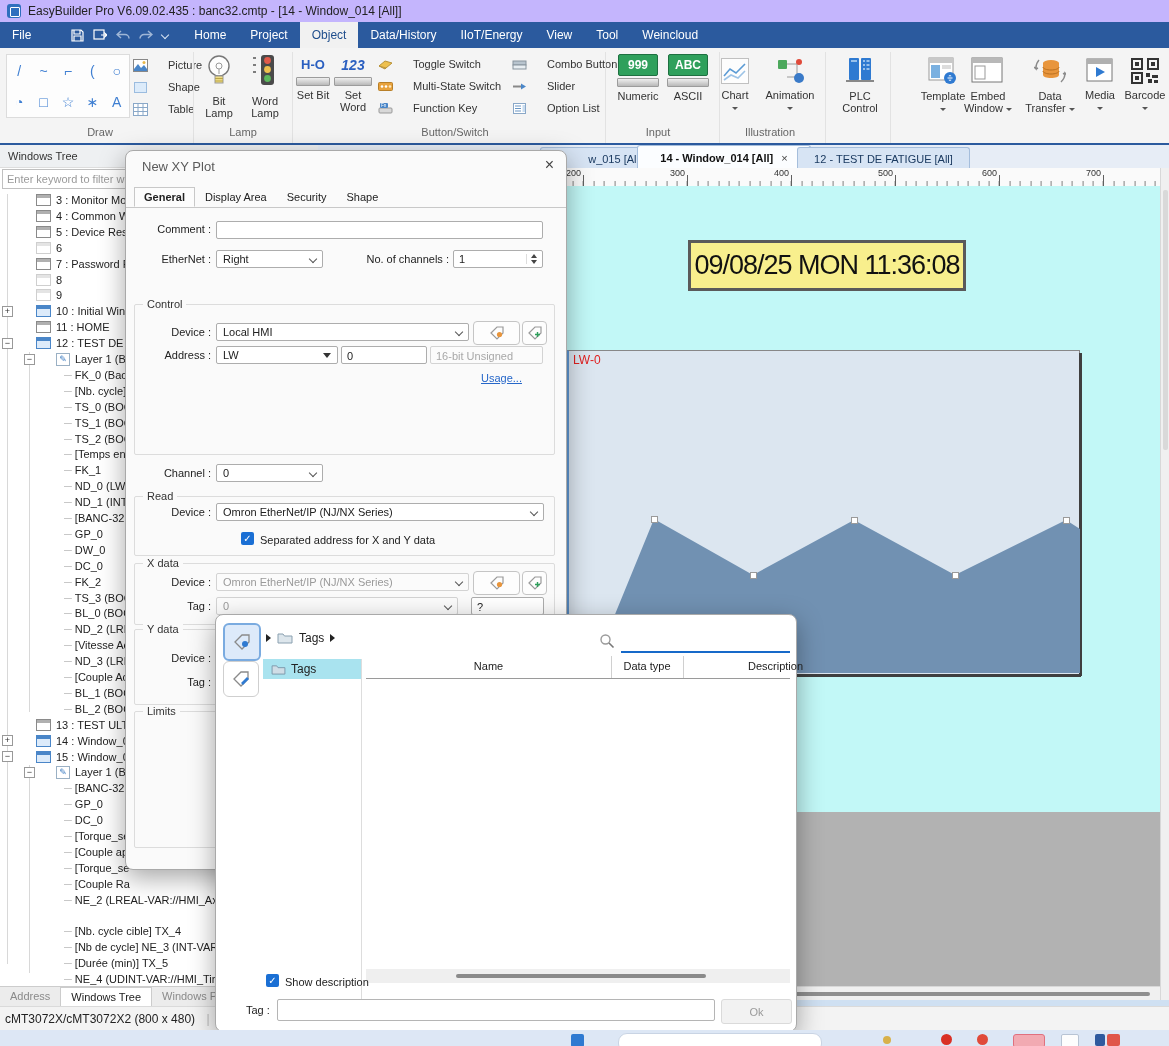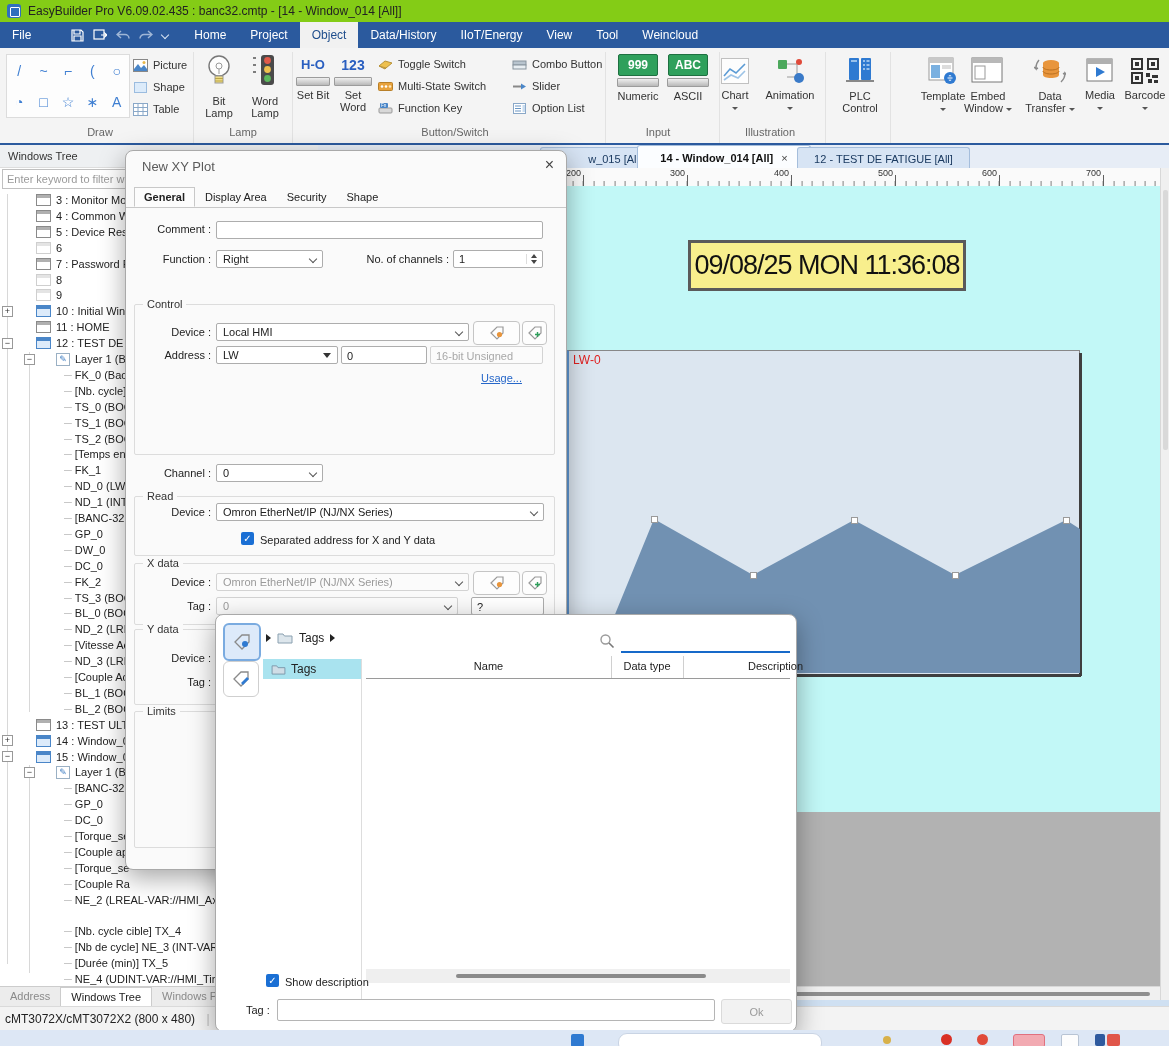--- a/index.html
+++ b/index.html
@@ -1,40 +1,40 @@
 <!DOCTYPE html>
 <html><head>
 <meta charset="utf-8">
 <style>
   html,body{margin:0;padding:0;background:#777;}
   #app{position:relative;width:1169px;height:1046px;overflow:hidden;background:#fff;
        font-family:"Liberation Sans",sans-serif;font-size:11px;color:#222;}
   .a{position:absolute;}
   .flex{display:flex;align-items:center;}
   
-  #titlebar{left:0;top:0;width:1169px;height:22px;background:#84cc16;}
+  #titlebar{left:0;top:0;width:1169px;height:22px;background:#c4b5fd;}
   #titlebar .ttl{position:absolute;left:28px;top:0;line-height:22px;font-size:12px;color:#222;white-space:nowrap;}
   .appicon{position:absolute;left:7px;top:4px;width:14px;height:14px;border-radius:3px;background:#2f6fbe;}
   .appicon:after{content:"";position:absolute;left:3px;top:3px;width:8px;height:8px;border:1px solid #fff;border-radius:1px;}
   #menubar{left:0;top:22px;width:1169px;height:26px;background:#2b5a9e;display:flex;align-items:center;color:#fff;font-size:12px;}
   .mitem{padding:0 12px;line-height:26px;cursor:default;}
   .mitem.on{background:#f1f1f1;color:#1f4e8c;}
   .qat{display:flex;align-items:center;gap:9px;margin:0 14px 0 28px;}
   .chev{display:inline-block;width:5px;height:5px;border-right:1.4px solid #555;border-bottom:1.4px solid #555;transform:rotate(45deg);}
   .chev.w{border-color:#dbe6f5;}
   
   #ribbon{left:0;top:48px;width:1169px;height:95px;background:#f4f4f4;}
   #ribbonline{left:0;top:143px;width:1169px;height:2px;background:#2b5a9e;}
   .rsep{position:absolute;top:4px;width:1px;height:134px;background:#e2e2e2;}
   .rglabel{position:absolute;top:78px;font-size:11px;color:#666;text-align:center;}
   .rbig{position:absolute;top:6px;text-align:center;color:#333;}
   .rbig .lbl{margin-top:3px;line-height:12px;}
   .caret{display:inline-block;width:0;height:0;border-left:3px solid transparent;border-right:3px solid transparent;border-top:3px solid #555;vertical-align:middle;}
   .rlist{position:absolute;display:flex;flex-direction:column;gap:4px;}
-  .rlist .it{display:flex;align-items:center;gap:5px;height:18px;white-space:nowrap;color:#333;}
+  .rlist .it{display:flex;align-items:center;gap:20px;height:18px;white-space:nowrap;color:#333;}
   .ic14{width:15px;height:13px;flex:0 0 auto;}
   .ped{height:7px;background:linear-gradient(#efefef,#b9b9b9);border:1px solid #9c9c9c;border-radius:1px;margin-top:1px;}
   .drawgrid{position:absolute;left:6px;top:6px;width:122px;height:62px;background:#fdfdfd;border:1px solid #dcdcdc;
             display:grid;grid-template-columns:repeat(5,1fr);align-items:center;justify-items:center;color:#3f7fd2;font-size:14px;}
   
   #leftpanel{left:0;top:145px;width:310px;height:861px;background:#fff;border-right:1px solid #c4c4c4;}
   #wtheader{left:0;top:0;width:100%;height:22px;background:#eef0f2;border-bottom:1px solid #ddd;line-height:22px;padding-left:8px;color:#333;}
   #wtfilter{left:2px;top:24px;width:302px;height:18px;border:1px solid #c0c0c0;background:#fff;color:#9a9a9a;line-height:18px;padding-left:4px;overflow:hidden;white-space:nowrap;}
   #tree{left:0;top:45px;width:310px;height:795px;overflow:hidden;}
   .trow{position:absolute;left:0;width:100%;height:16px;display:flex;align-items:center;white-space:nowrap;overflow:hidden;}
@@ -225,21 +225,21 @@
     </div>
     <div class="rglabel" style="left:203px;width:80px;">Lamp</div>
     <div class="rsep" style="left:292px;"></div>
 
     <div class="rbig" style="left:296px;width:34px;">
       <div style="height:22px;font-weight:bold;color:#2a5fc0;font-size:13px;line-height:22px;">H-O</div>
       <div class="ped"></div>
       <div class="lbl">Set Bit</div>
     </div>
     <div class="rbig" style="left:334px;width:38px;">
-      <div style="height:22px;font-weight:bold;color:#2a5fc0;font-size:14px;line-height:22px;">123</div>
+      <div style="height:22px;font-weight:bold;color:#2a5fc0;font-size:14px;line-height:22px;font-style:italic;">123</div>
       <div class="ped"></div>
       <div class="lbl">Set Word</div>
     </div>
     <div class="rlist" style="left:512px;top:7px;">
       <div class="it">
         <svg class="ic14" viewBox="0 0 15 13">
             <rect x="1" y="3" width="13" height="4" fill="#b8c4ce" stroke="#88949e"></rect>
             <rect x="1" y="7" width="13" height="4" fill="#e8eef2" stroke="#88949e"></rect>
           </svg>
         <span>Combo Button</span>
@@ -641,21 +641,21 @@
       <span class="dtab on">General</span>
       <span class="dtab">Display Area</span>
       <span class="dtab">Security</span>
       <span class="dtab">Shape</span>
     </div>
     <div class="tabline"></div>
 
     <div class="flabel" style="left:0;top:72px;">Comment :</div>
     <div class="inp" style="left:90px;top:70px;width:327px;"></div>
 
-    <div class="flabel" style="left:0;top:102px;">Function :</div>
+    <div class="flabel" style="left:0;top:102px;">EtherNet :</div>
     <div class="cmb" style="left:90px;top:99px;width:107px;">
       <span class="v">Right</span>
         <span class="chev"></span>
     </div>
     <div class="flabel" style="left:213px;top:102px;width:110px;">No. of channels :</div>
     <div class="spin" style="left:327px;top:99px;width:90px;">
       <span>1</span>
       <span class="arrows">
           <span class="up"></span>
           <span class="dn"></span>

